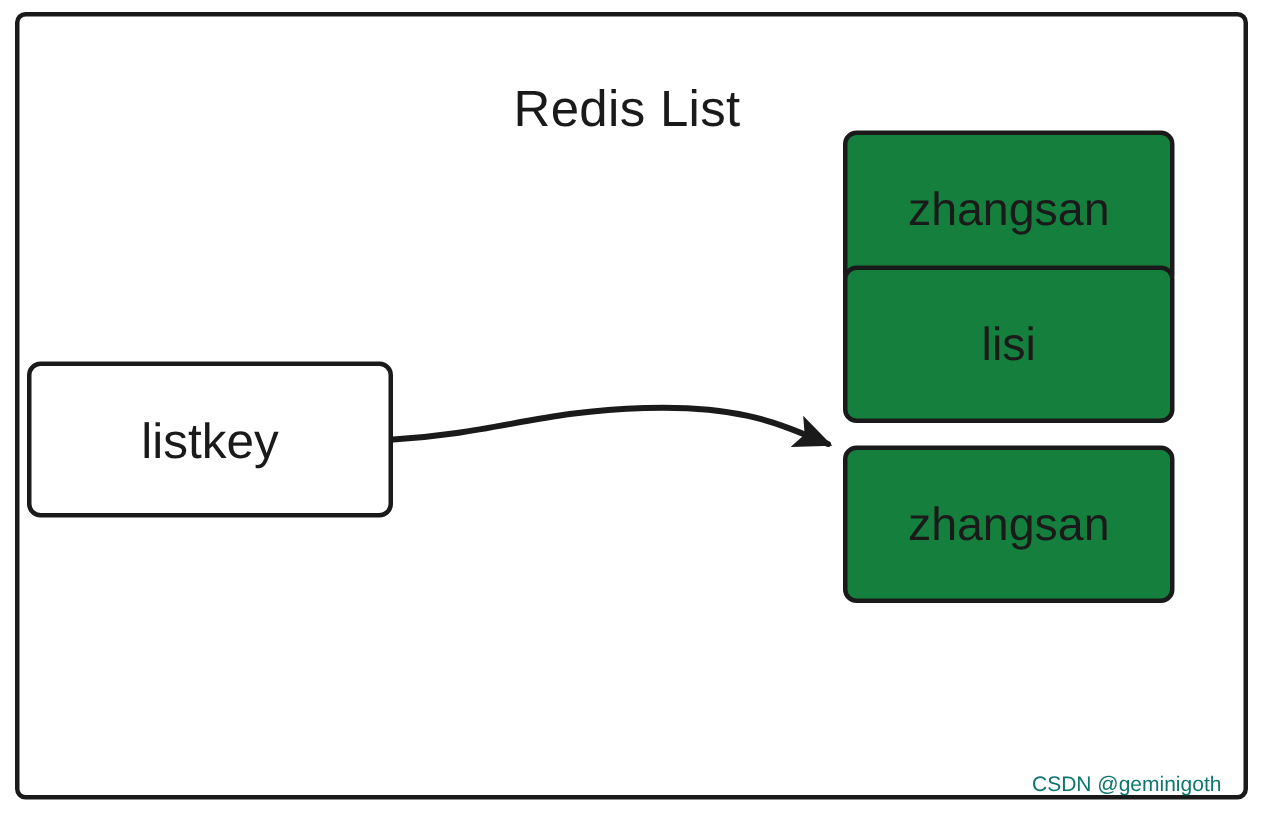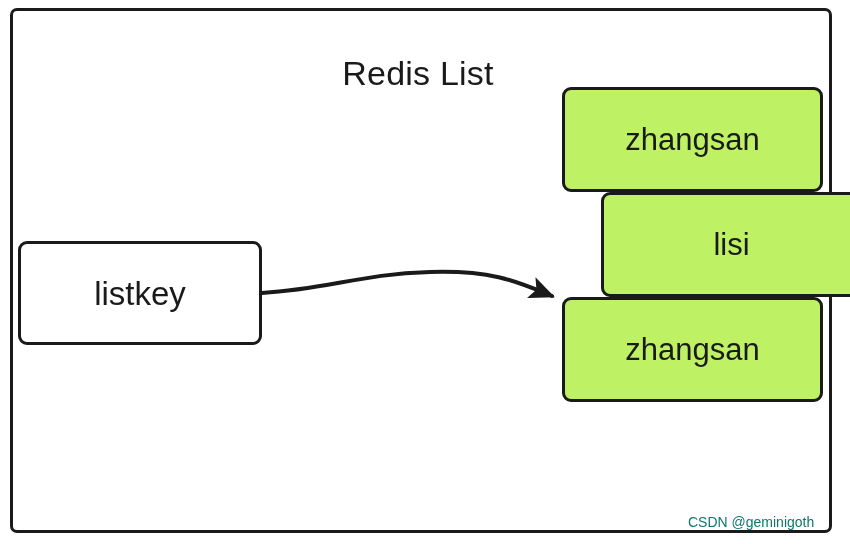--- a/index.html
+++ b/index.html
@@ -72,37 +72,37 @@
   .list-column {
     position: absolute;
     left: 562px;
     top: 87px;
     width: 245px;
     height: 421px;
   }
   .list-item {
     position: absolute;
     left: 0;
-    width: 261px;
+    width: 221px;
     box-sizing: border-box;
     border: 3px solid #1a1a1a;
     border-radius: 9px;
-    background: #bef264;
+    background: #15803d;
     display: flex;
     align-items: center;
     justify-content: center;
   }
   .list-item-label {
     font-size: 31px;
     color: #1a1a1a;
     line-height: 1;
     white-space: nowrap;
   }
   .li-0 { top: 0px;   height: 105px; }
-  .li-1 { top: 105px; height: 105px; margin-left: 39px; }
+  .li-1 { top: 90px; height: 105px; }
   .li-2 { top: 210px; height: 105px; }
   .li-3 { top: 315px; height: 106px; }
 
   
   .connector-svg {
     position: absolute;
     left: 0;
     top: 0;
     width: 850px;
     height: 544px;

